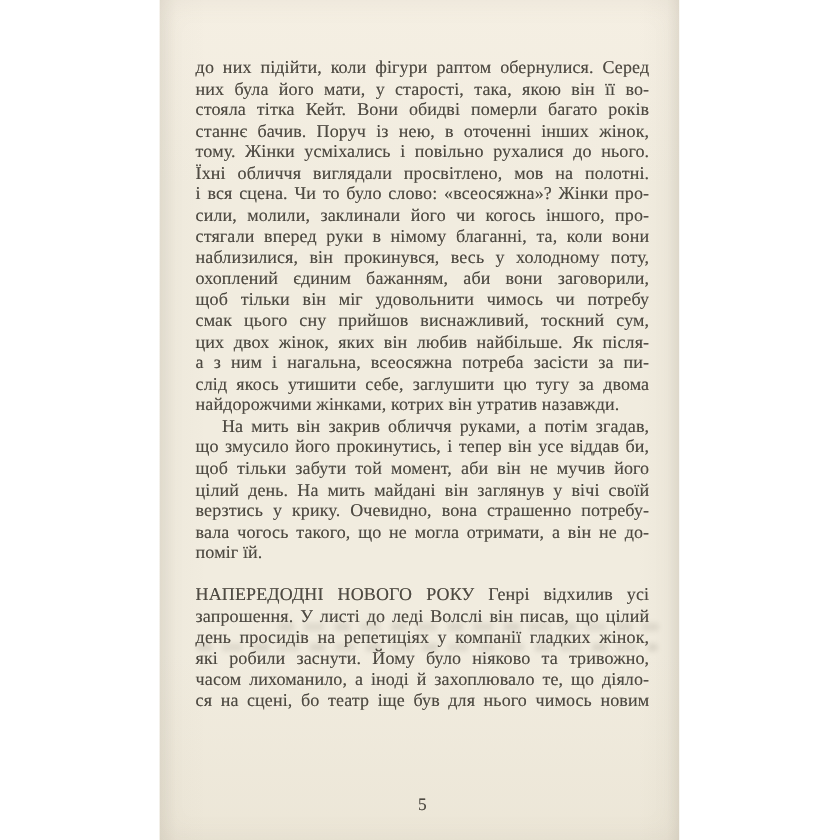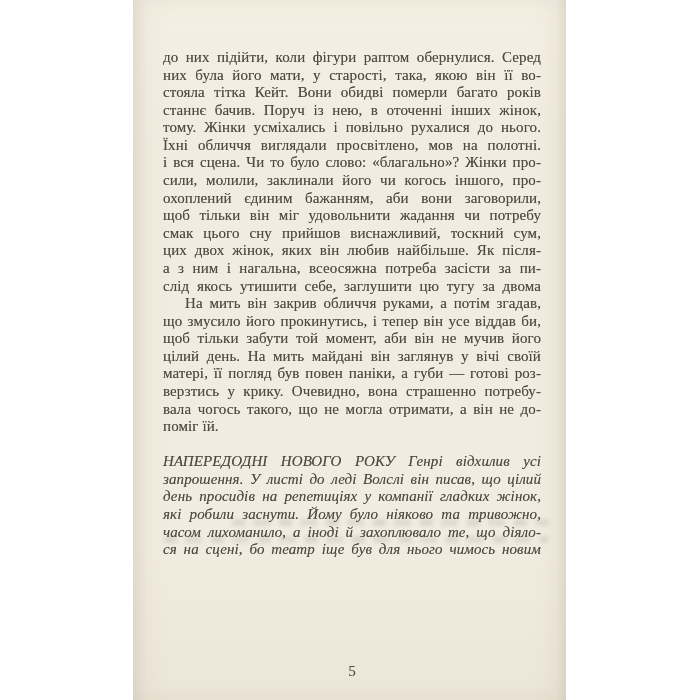--- a/index.html
+++ b/index.html
@@ -30,21 +30,21 @@
   .text-block {
     position: absolute;
     left: 30px;
     top: 49px;
     width: 378px;
     color: var(--ink);
     font-size: 15px;
     letter-spacing: 0.1px;
   }
   .paragraph { margin: 0; }
-  .paragraph.section-gap { margin-top: 17.6px; font-style: italic; }
+  .paragraph.section-gap { margin-top: 17.6px; }
   .line {
     height: 17.58px;
     line-height: 17.58px;
     text-align: justify;
     text-align-last: justify;
     white-space: normal;
     text-shadow: 0 0 0.5px rgba(78,74,67,0.55);
   }
   .line.line-end {
     text-align-last: left;
@@ -86,35 +86,37 @@
     <div class="show-through a"></div>
     <div class="show-through b"></div>
     <div class="text-block">
         <div class="paragraph">
           <div class="line">до них підійти, коли фігури раптом обернулися. Серед</div>
           <div class="line">них була його мати, у старості, така, якою він її во-</div>
           <div class="line">стояла тітка Кейт. Вони обидві померли багато років</div>
           <div class="line">станнє бачив. Поруч із нею, в оточенні інших жінок,</div>
           <div class="line">тому. Жінки усміхались і повільно рухалися до нього.</div>
           <div class="line">Їхні обличчя виглядали просвітлено, мов на полотні.</div>
-          <div class="line">і вся сцена. Чи то було слово: «благально»? Жінки про-</div>
+          <div class="line">і вся сцена. Чи то було слово: «всеосяжна»? Жінки про-</div>
           <div class="line">сили, молили, заклинали його чи когось іншого, про-</div>
+          <div class="line">стягали вперед руки в німому благанні, та, коли вони</div>
+          <div class="line">наблизилися, він прокинувся, весь у холодному поту,</div>
           <div class="line">охоплений єдиним бажанням, аби вони заговорили,</div>
-          <div class="line">щоб тільки він міг удовольнити жадання чи потребу</div>
+          <div class="line">щоб тільки він міг удовольнити чимось чи потребу</div>
           <div class="line">смак цього сну прийшов виснажливий, тоскний сум,</div>
           <div class="line">цих двох жінок, яких він любив найбільше. Як після-</div>
           <div class="line">а з ним і нагальна, всеосяжна потреба засісти за пи-</div>
           <div class="line">слід якось утишити себе, заглушити цю тугу за двома</div>
+          <div class="line line-end">найдорожчими жінками, котрих він утратив назавжди.</div>
         </div>
         <div class="paragraph">
           <div class="line indent">На мить він закрив обличчя руками, а потім згадав,</div>
           <div class="line">що змусило його прокинутись, і тепер він усе віддав би,</div>
           <div class="line">щоб тільки забути той момент, аби він не мучив його</div>
           <div class="line">цілий день. На мить майдані він заглянув у вічі своїй</div>
-          <div class="line">матері, її погляд був повен паніки, а губи — готові роз-</div>
           <div class="line">верзтись у крику. Очевидно, вона страшенно потребу-</div>
           <div class="line">вала чогось такого, що не могла отримати, а він не до-</div>
           <div class="line line-end">поміг їй.</div>
         </div>
         <div class="paragraph section-gap">
           <div class="line">НАПЕРЕДОДНІ НОВОГО РОКУ Генрі відхилив усі</div>
           <div class="line">запрошення. У листі до леді Волслі він писав, що цілий</div>
           <div class="line">день просидів на репетиціях у компанії гладких жінок,</div>
           <div class="line">які робили заснути. Йому було ніяково та тривожно,</div>
           <div class="line">часом лихоманило, а іноді й захоплювало те, що діяло-</div>

